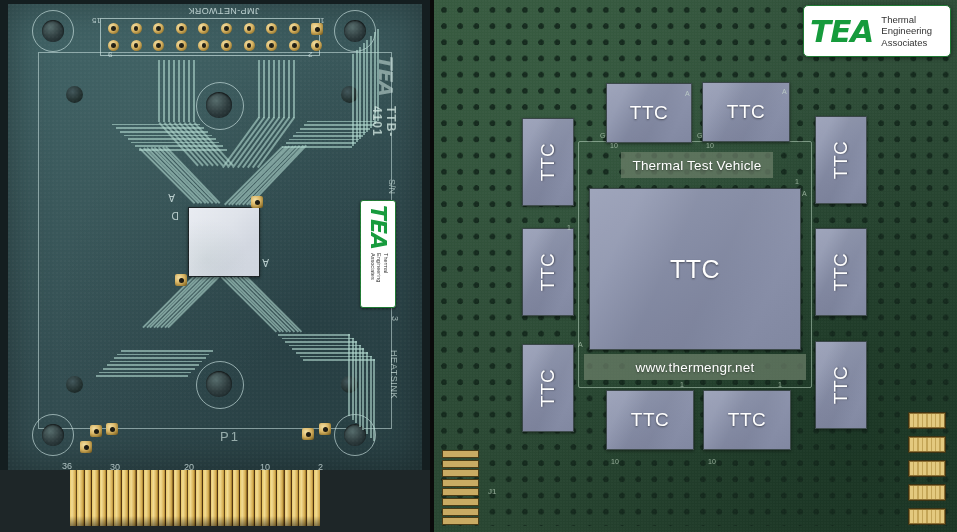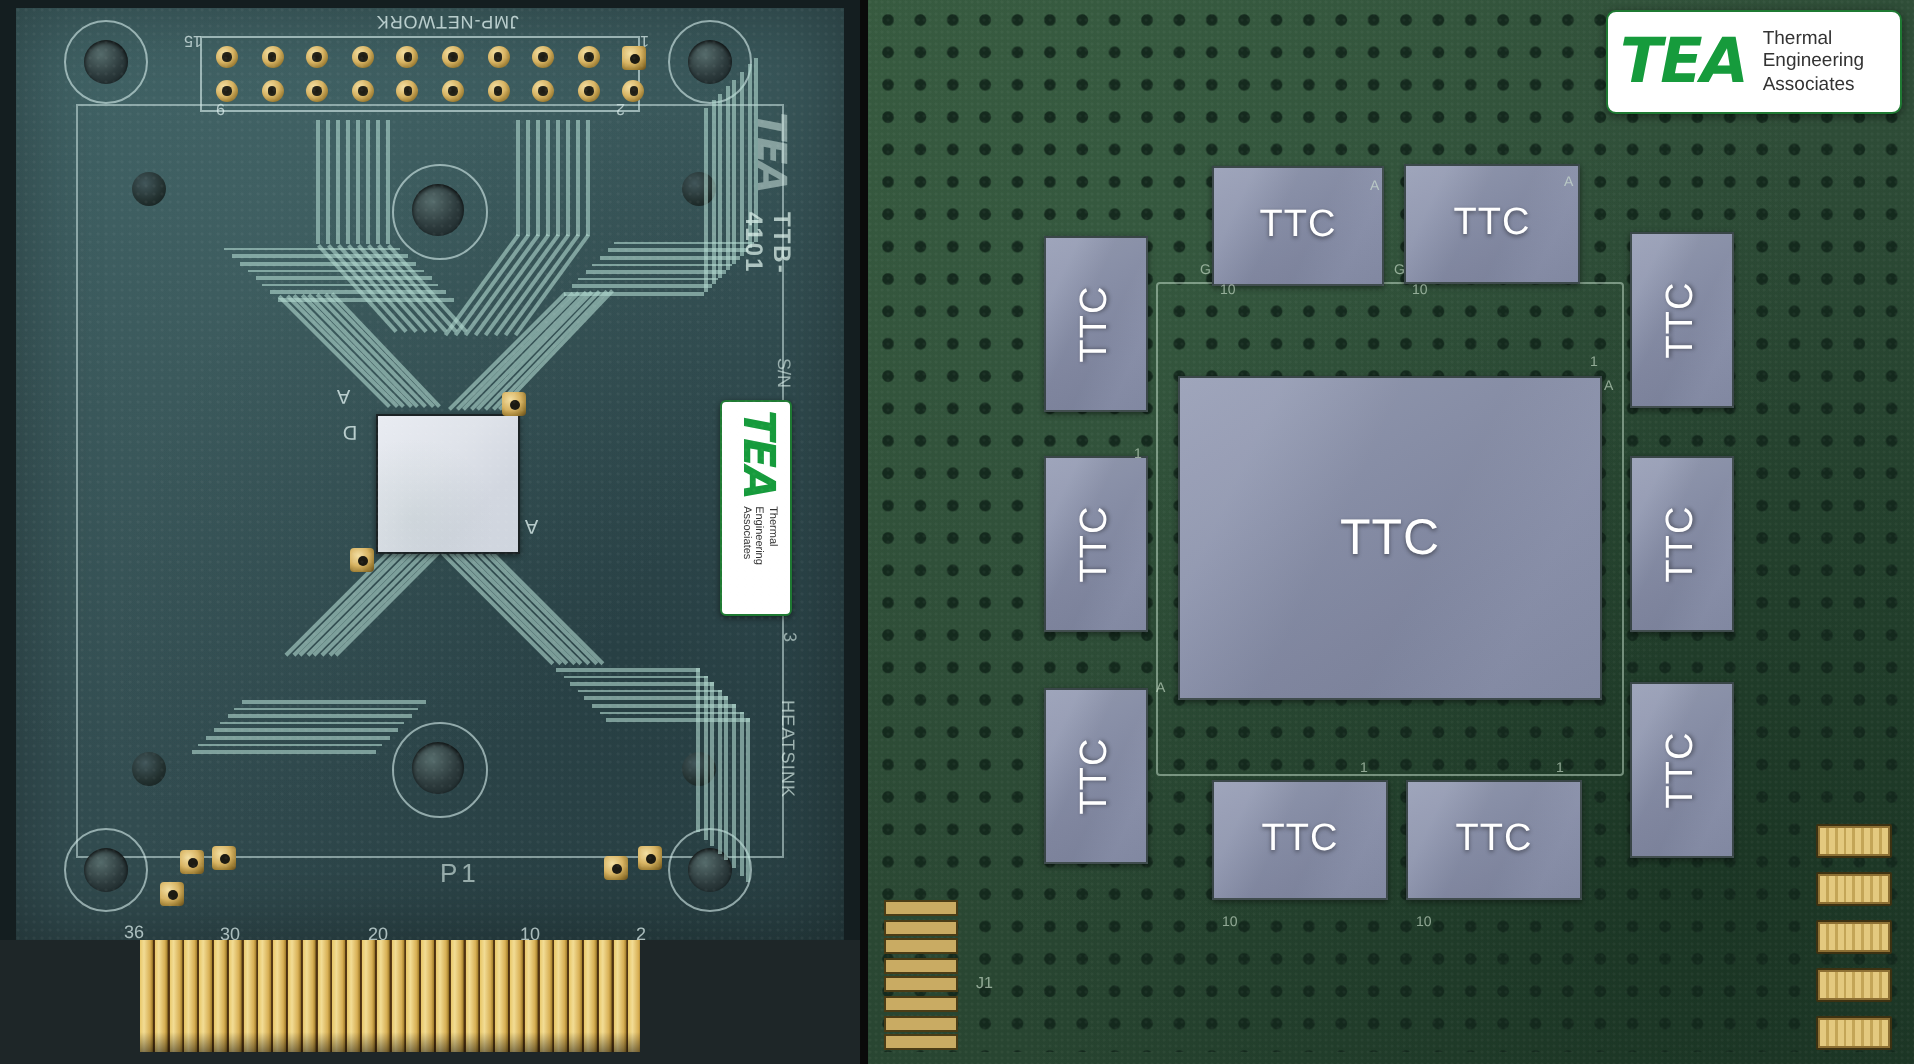--- a/index.html
+++ b/index.html
@@ -442,20 +442,26 @@
       <div class="rsilk" style="left:348px;top:88px;">A</div>
       <div class="rsilk" style="left:166px;top:132px;">G</div>
       <div class="rsilk" style="left:263px;top:132px;">G</div>
       <div class="rsilk" style="left:368px;top:190px;">A</div>
       <div class="rsilk" style="left:361px;top:178px;">1</div>
       <div class="rsilk" style="left:133px;top:224px;">1</div>
       <div class="rsilk" style="left:246px;top:381px;">1</div>
       <div class="rsilk" style="left:344px;top:381px;">1</div>
       <div class="rsilk" style="left:144px;top:341px;">A</div>
 
+      <div class="lbl" style="left:187px;top:152px;width:152px;height:26px;font-size:13.5px;">
+        <span>Thermal Test Vehicle</span>
+      </div>
+      <div class="lbl" style="left:150px;top:354px;width:222px;height:26px;font-size:13.5px;">
+        <span>www.thermengr.net</span>
+      </div>
 
       <div id="rgold">
           <div class="goldpad" style="left: 474px; top: 412px; width: 36px; height: 15px;">
             <i></i>
           </div>
           <div class="goldpad" style="left: 474px; top: 436px; width: 36px; height: 15px;">
             <i></i>
           </div>
           <div class="goldpad" style="left: 474px; top: 460px; width: 36px; height: 15px;">
             <i></i>

